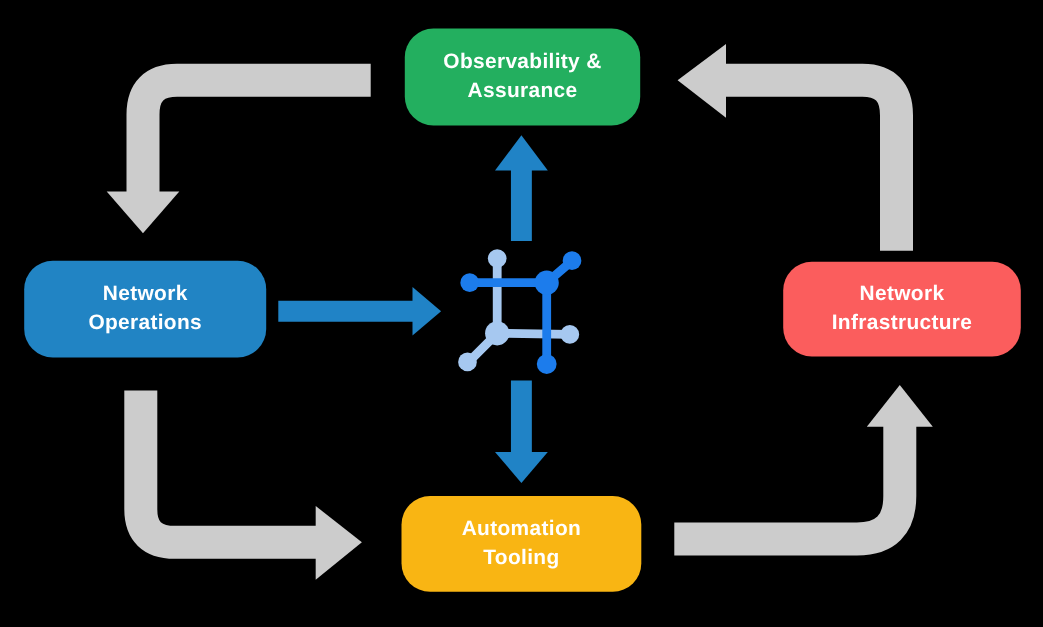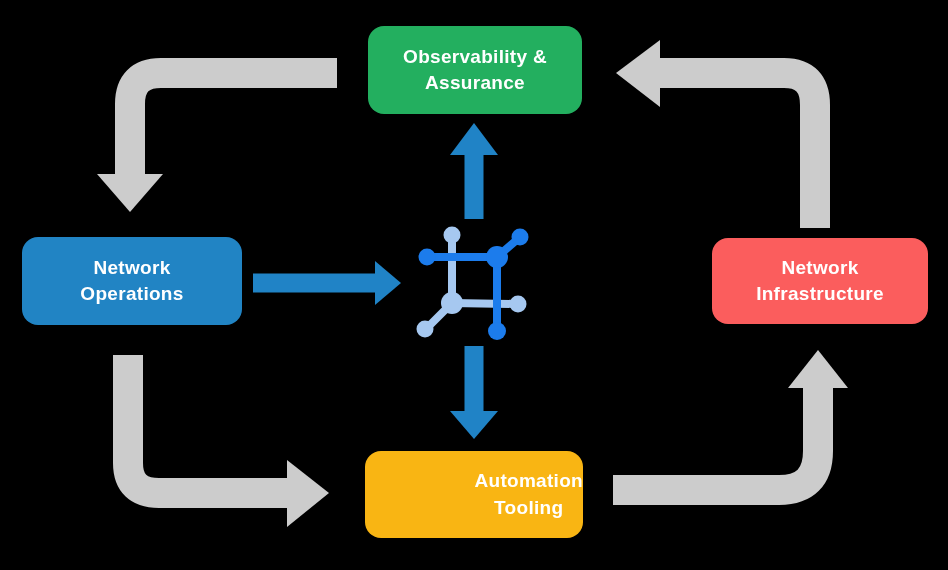--- a/index.html
+++ b/index.html
@@ -12,28 +12,28 @@
     position:relative;width:948px;height:570px;background:var(--bg);
     overflow:hidden;font-family:"Liberation Sans","DejaVu Sans",sans-serif;
   }
   .layer{position:absolute;left:0;top:0;width:948px;height:570px;}
   .garrow{stroke:var(--arrow-gray);stroke-width:30;fill:none;}
   .ghead{fill:var(--arrow-gray);stroke:none;}
   .barrow{stroke:var(--arrow-blue);stroke-width:19;fill:none;}
   .bhead{fill:var(--arrow-blue);stroke:none;}
   .node{
     position:absolute;display:flex;align-items:center;justify-content:center;
-    border-radius:16px;color:var(--text);font-size:19px;font-weight:600;
+    border-radius:26px;color:var(--text);font-size:19px;font-weight:600;
     line-height:1.38;text-align:center;letter-spacing:.3px;
   }
   .node .lbl{white-space:pre-line;}
   .node-observability{left:368px;top:26px;width:214px;height:88px;background:var(--green);}
   .node-operations{left:22px;top:237px;width:220px;height:88px;background:var(--blue);}
   .node-infrastructure{left:712px;top:238px;width:216px;height:86px;background:var(--red);}
-  .node-automation{left:365px;top:451px;width:218px;height:87px;background:var(--yellow);justify-content:flex-end;}
+  .node-automation{left:365px;top:451px;width:218px;height:87px;background:var(--yellow);}
   .hub{position:absolute;left:410px;top:220px;width:124px;height:124px;}
   .ic-light{stroke:var(--icon-light-blue);stroke-width:8;fill:none;stroke-linecap:round;}
   .ic-light-dot{fill:var(--icon-light-blue);stroke:none;}
   .ic-dark{stroke:var(--icon-dark-blue);stroke-width:8;fill:none;stroke-linecap:round;}
   .ic-dark-dot{fill:var(--icon-dark-blue);stroke:none;}
 </style>
 </head>
 <body>
 
 <div class="stage">

